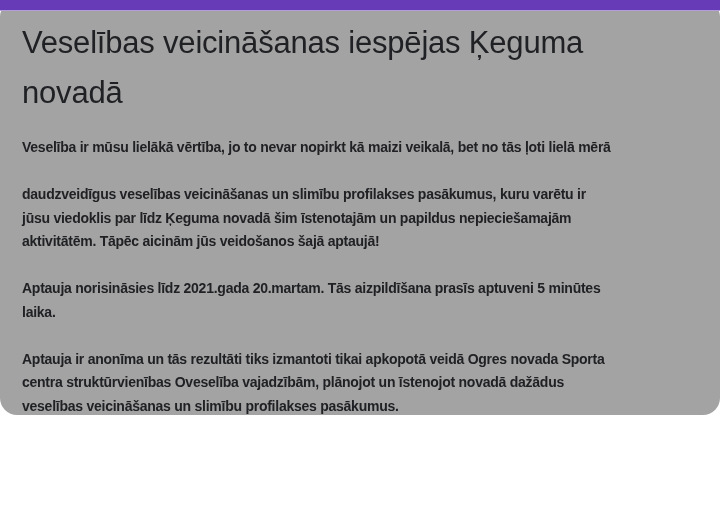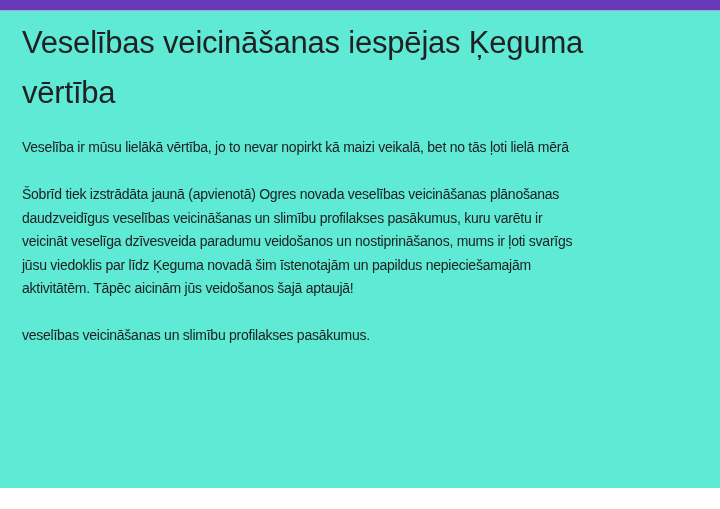--- a/index.html
+++ b/index.html
@@ -12,22 +12,23 @@
       height: 509px;
       overflow: hidden;
       position: relative;
       font-family: "Liberation Sans", sans-serif;
     }
     .form-card {
       position: absolute;
       left: 0;
       top: 0;
       width: 720px;
-      height: 488px;
-      background: #5eead4;
+      height: 415px;
+      background: #a3a3a3;
+      border-radius: 17px;
     }
     .accent-bar {
       position: absolute;
       left: 0;
       top: 0;
       width: 720px;
       height: 10px;
       background: #673ab7;
       border-bottom: 1px solid #b39ddb;
     }
@@ -50,45 +51,50 @@
       left: 22px;
       top: 136px;
       width: 690px;
       font-size: 14px;
       line-height: 23.5px;
       color: #202124;
       letter-spacing: -0.25px;
     }
     .description p {
       margin: 0 0 23.5px 0;
+      font-weight: bold;
     }
     .description .line {
       display: block;
       white-space: nowrap;
     }
   </style>
 </head>
 <body>
 
 <div class="form-card">
   <div class="accent-bar" style="background: rgb(103, 58, 183);"></div>
 
   <h1 class="form-title">
     <span class="line">Veselības veicināšanas iespējas Ķeguma</span>
-    <span class="line">vērtība</span>
+    <span class="line">novadā</span>
   </h1>
 
   <div class="description">
     <p>
       <span class="line">Veselība ir mūsu lielākā vērtība, jo to nevar nopirkt kā maizi veikalā, bet no tās ļoti lielā mērā</span>
     </p>
     <p>
-      <span class="line">Šobrīd tiek izstrādāta jaunā (apvienotā) Ogres novada veselības veicināšanas plānošanas</span>
       <span class="line">daudzveidīgus veselības veicināšanas un slimību profilakses pasākumus, kuru varētu ir</span>
-      <span class="line">veicināt veselīga dzīvesveida paradumu veidošanos un nostiprināšanos, mums ir ļoti svarīgs</span>
       <span class="line">jūsu viedoklis par līdz Ķeguma novadā šim īstenotajām un papildus nepieciešamajām</span>
       <span class="line">aktivitātēm. Tāpēc aicinām jūs veidošanos šajā aptaujā!</span>
     </p>
     <p>
+      <span class="line">Aptauja norisināsies līdz 2021.gada 20.martam. Tās aizpildīšana prasīs aptuveni 5 minūtes</span>
+      <span class="line">laika.</span>
+    </p>
+    <p>
+      <span class="line">Aptauja ir anonīma un tās rezultāti tiks izmantoti tikai apkopotā veidā Ogres novada Sporta</span>
+      <span class="line">centra struktūrvienības Oveselība vajadzībām, plānojot un īstenojot novadā dažādus</span>
       <span class="line">veselības veicināšanas un slimību profilakses pasākumus.</span>
     </p>
   </div>
 </div>
 
 </body></html>

